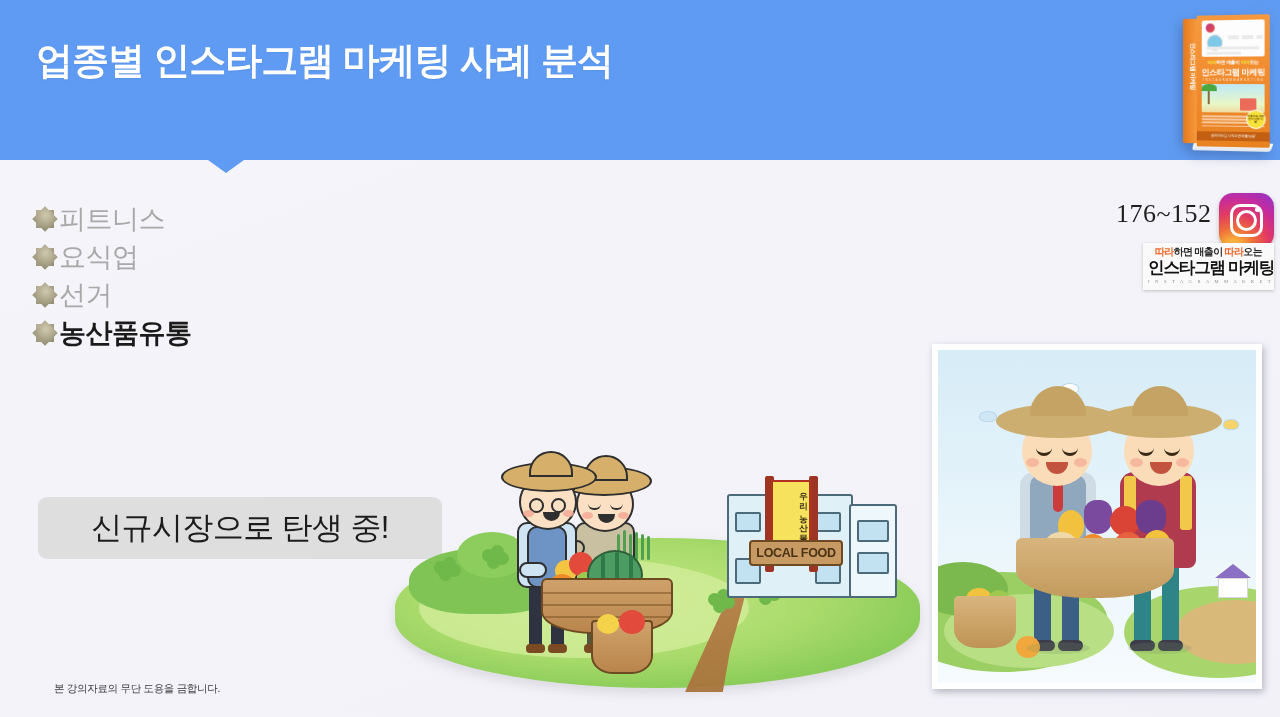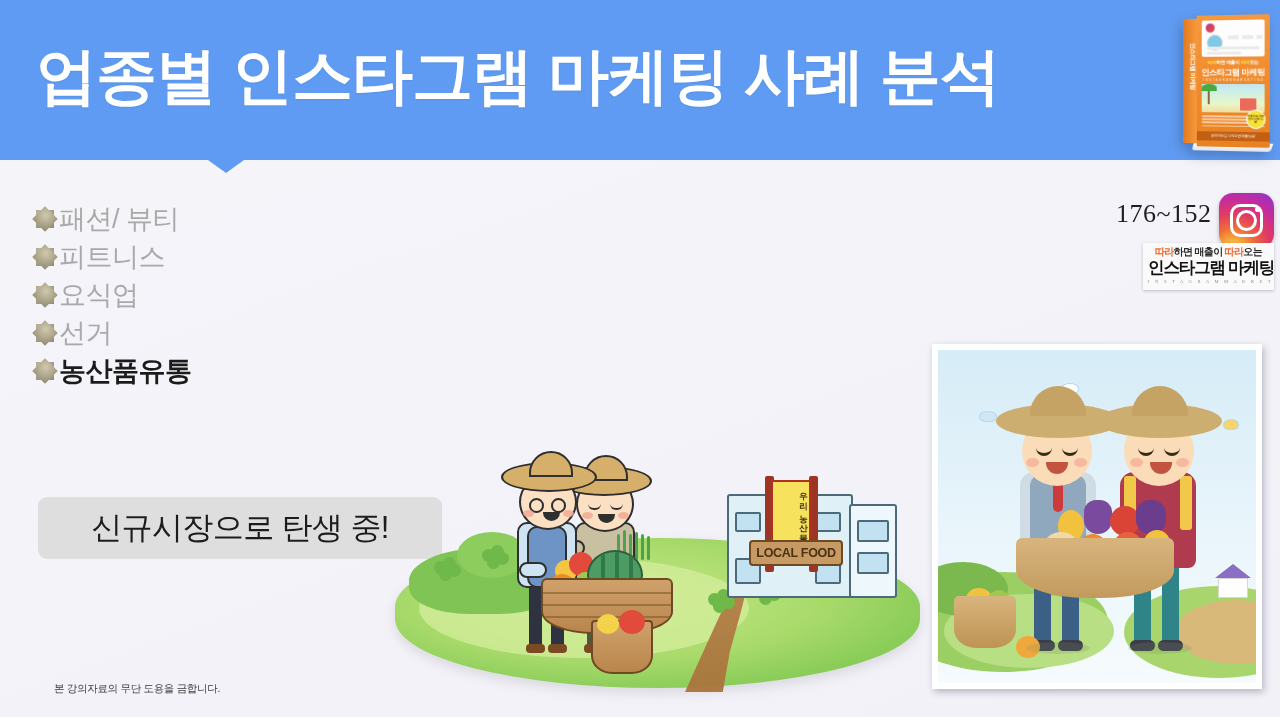--- a/index.html
+++ b/index.html
@@ -30,21 +30,21 @@
     position: absolute;
     left: 208px; top: 160px;
     width: 0; height: 0;
     border-left: 18px solid transparent;
     border-right: 18px solid transparent;
     border-top: 13px solid #5f9bf2;
   }
   .slide-title {
     position: absolute;
     left: 36px; top: 38px;
-    font-size: 61px;
+    font-size: 37px;
     font-weight: bold;
     color: #ffffff;
     letter-spacing: -1px;
     line-height: 1.25;
     white-space: nowrap;
     text-shadow: 0 1px 2px rgba(0,0,0,0.06);
   }
 
   
   .book-3d {
@@ -629,24 +629,20 @@
       </div>
       <div class="bf-band">
         <span>본격적으로 시작하면 매출상승!</span>
       </div>
     </div>
   </div>
 
   <div class="bullet-list">
 
 
-    <div class="bullet-row">
-      <span class="bullet-star"></span>
-      <span class="bullet-label">패션/ 뷰티</span>
-    </div>
 
 
     <div class="bullet-row">
       <span class="bullet-star"></span>
       <span class="bullet-label">피트니스</span>
     </div>
 
     <div class="bullet-row">
       <span class="bullet-star"></span>
       <span class="bullet-label">요식업</span>

